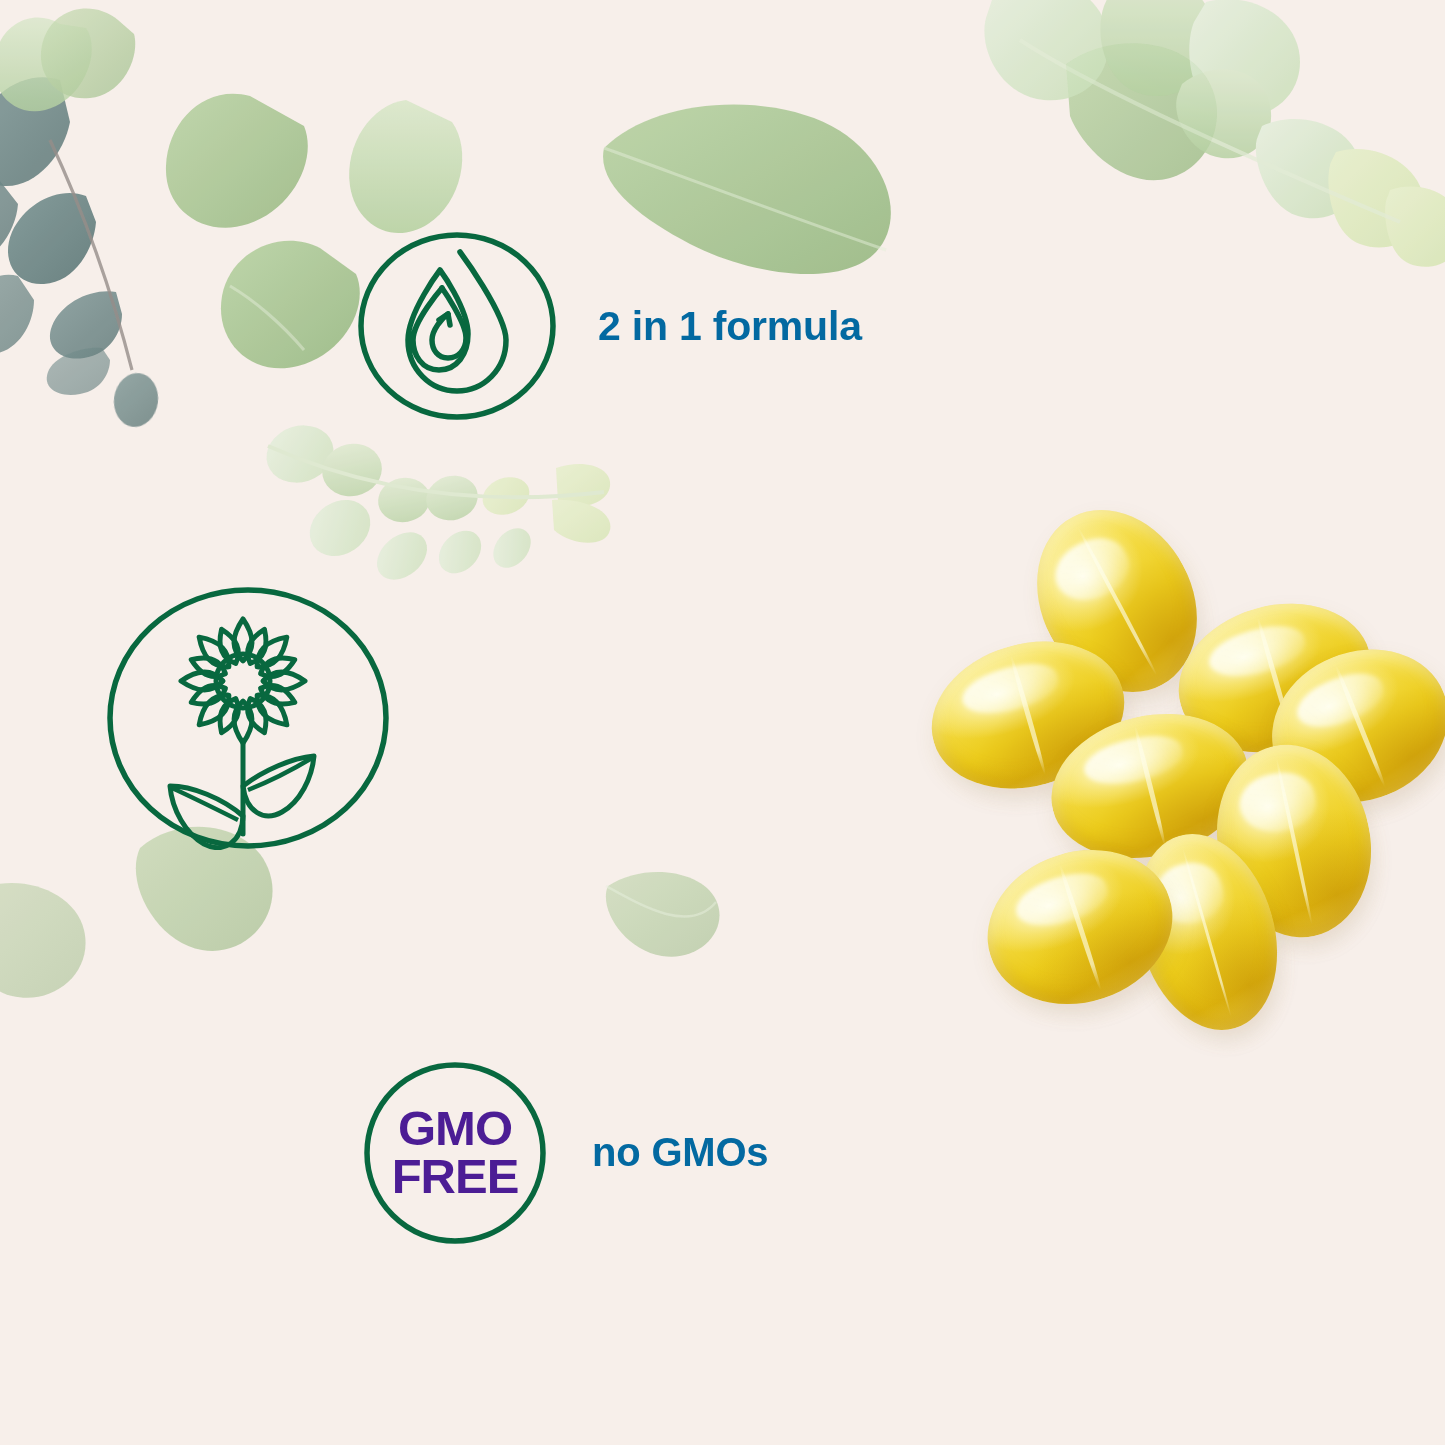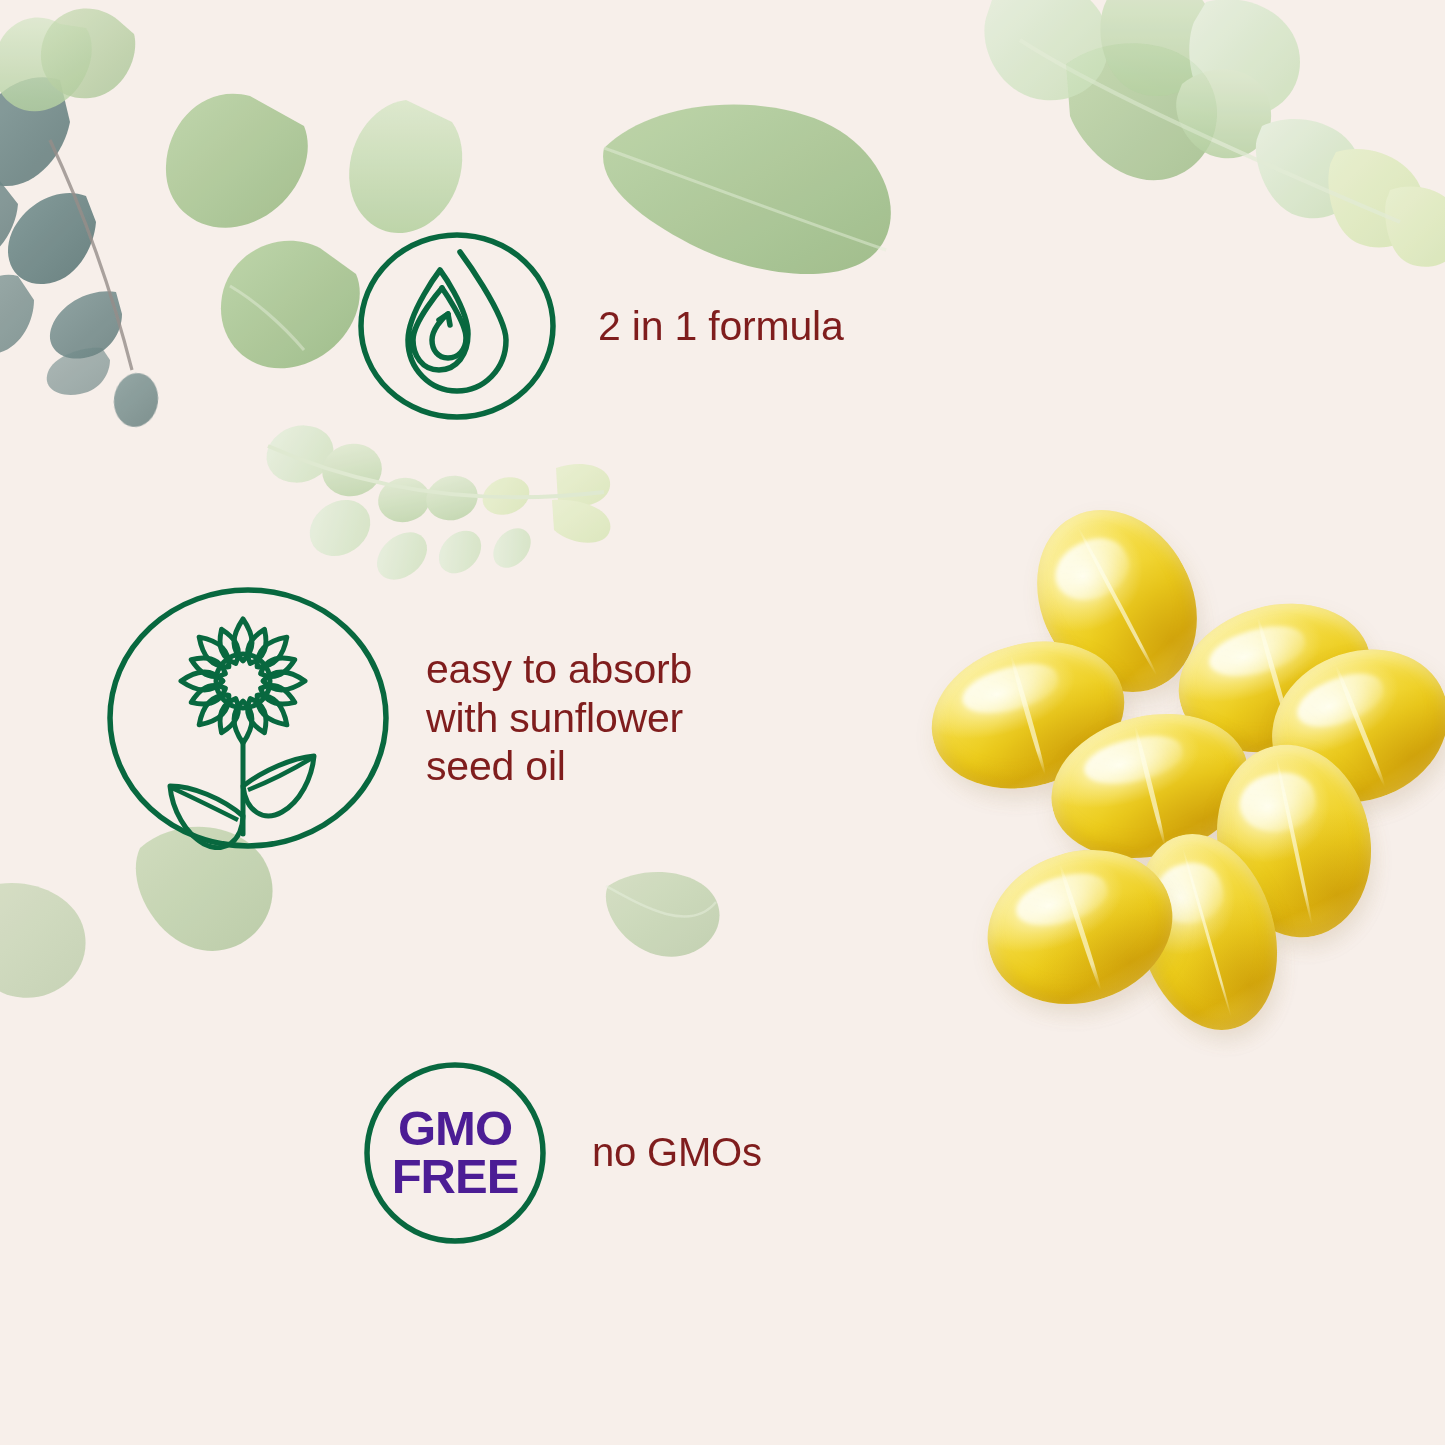--- a/index.html
+++ b/index.html
@@ -31,22 +31,22 @@
     align-items: center;
   }
 
   .icon-badge {
     position: relative;
     flex: 0 0 auto;
   }
   .icon-badge svg { display: block; }
 
   .feature-label {
-    color: #7f1d1d;
-    font-weight: normal;
+    color: #0369a1;
+    font-weight: bold;
     line-height: 1.18;
     white-space: pre-line;
     letter-spacing: -0.2px;
   }
 
   
   #feature-drop { left: 356px; top: 230px; }
   #feature-drop .feature-label { font-size: 41px; margin-left: 40px; }
 
   
@@ -307,23 +307,20 @@
           <path d="M137,158 L137,248" stroke-linecap="round"></path>
 
           <path d="M137,200 C158,184 186,172 208,170 C206,192 194,216 176,226 C158,236 140,226 137,200 Z"></path>
           <path d="M142,204 C162,196 186,184 206,172" stroke-width="4.4"></path>
 
           <path d="M137,230 C116,212 86,200 64,200 C66,224 80,248 98,258 C118,268 136,256 137,230 Z"></path>
           <path d="M132,234 C112,224 88,212 66,202" stroke-width="4.4"></path>
         </g>
       </svg>
     </div>
-    <div class="feature-label">easy to absorb
-with sunflower
-seed oil</div>
   </div>
 
   <div class="feature" id="feature-gmo">
     <div class="icon-badge" style="width:186px;height:186px;">
       <svg width="186" height="186" viewBox="0 0 186 186" xmlns="http://www.w3.org/2000/svg">
         <circle cx="93" cy="93" r="88" fill="none" stroke="#08683f" stroke-width="5.5"></circle>
       </svg>
       <div class="gmo-text">
         <span>GMO</span>
         <span>FREE</span>

